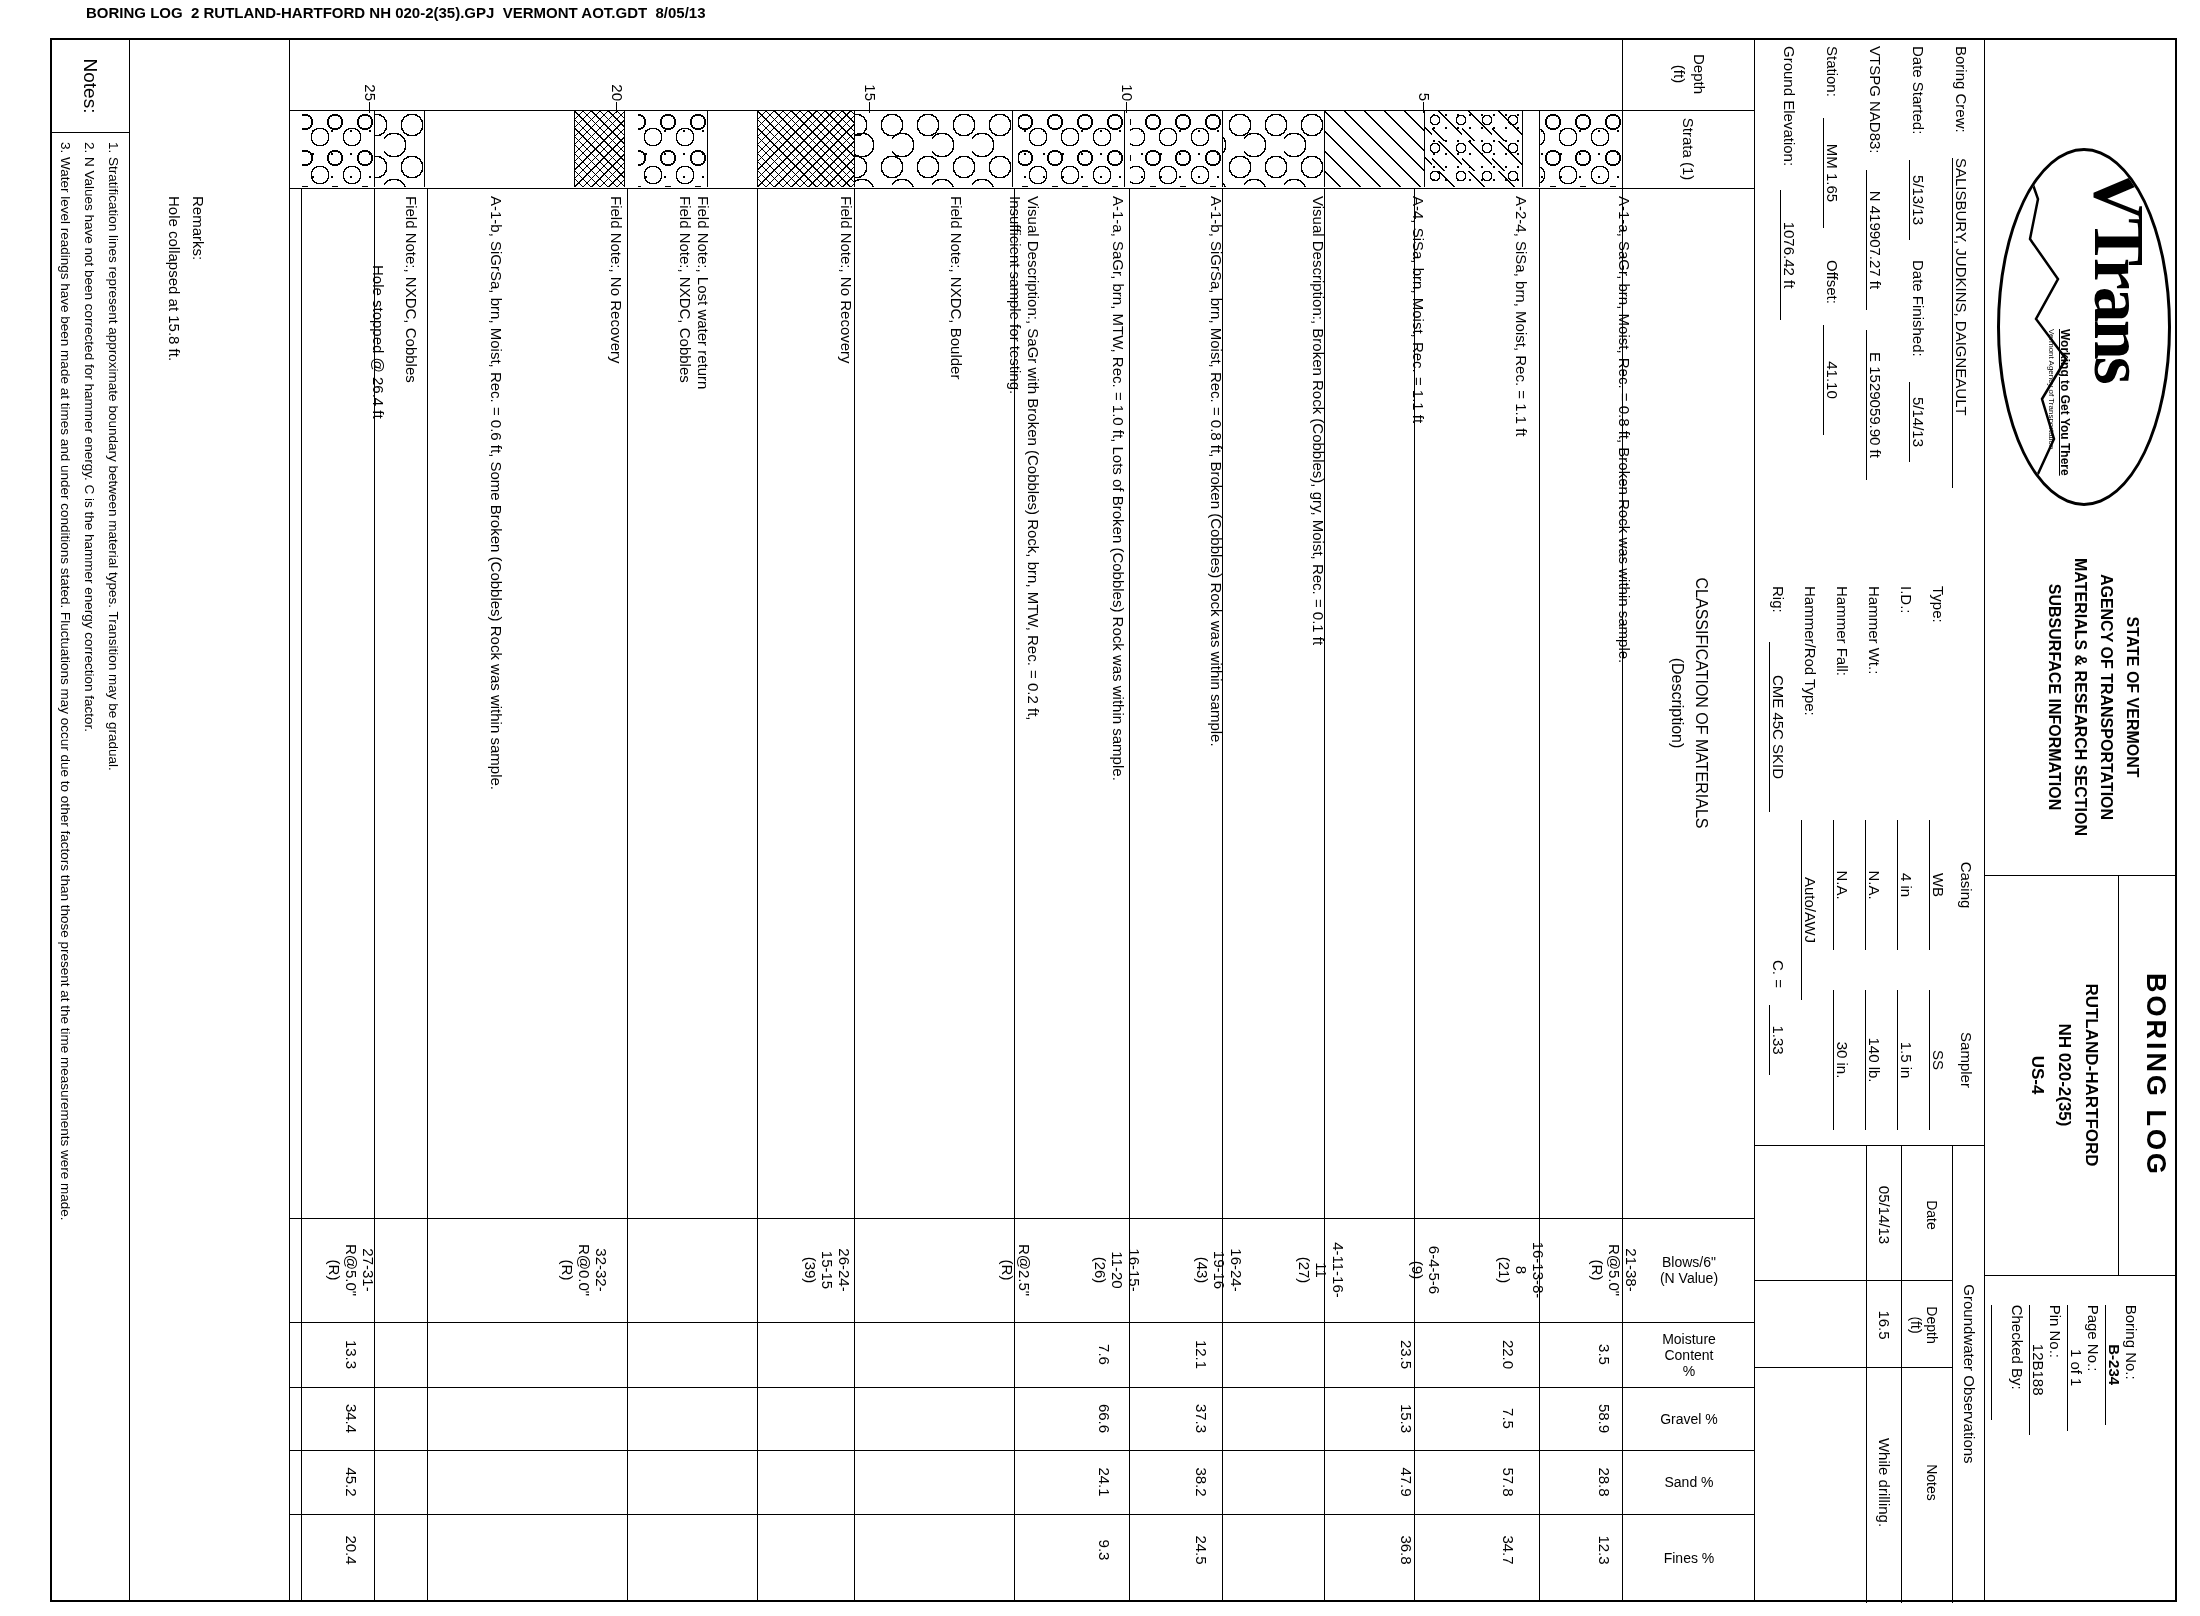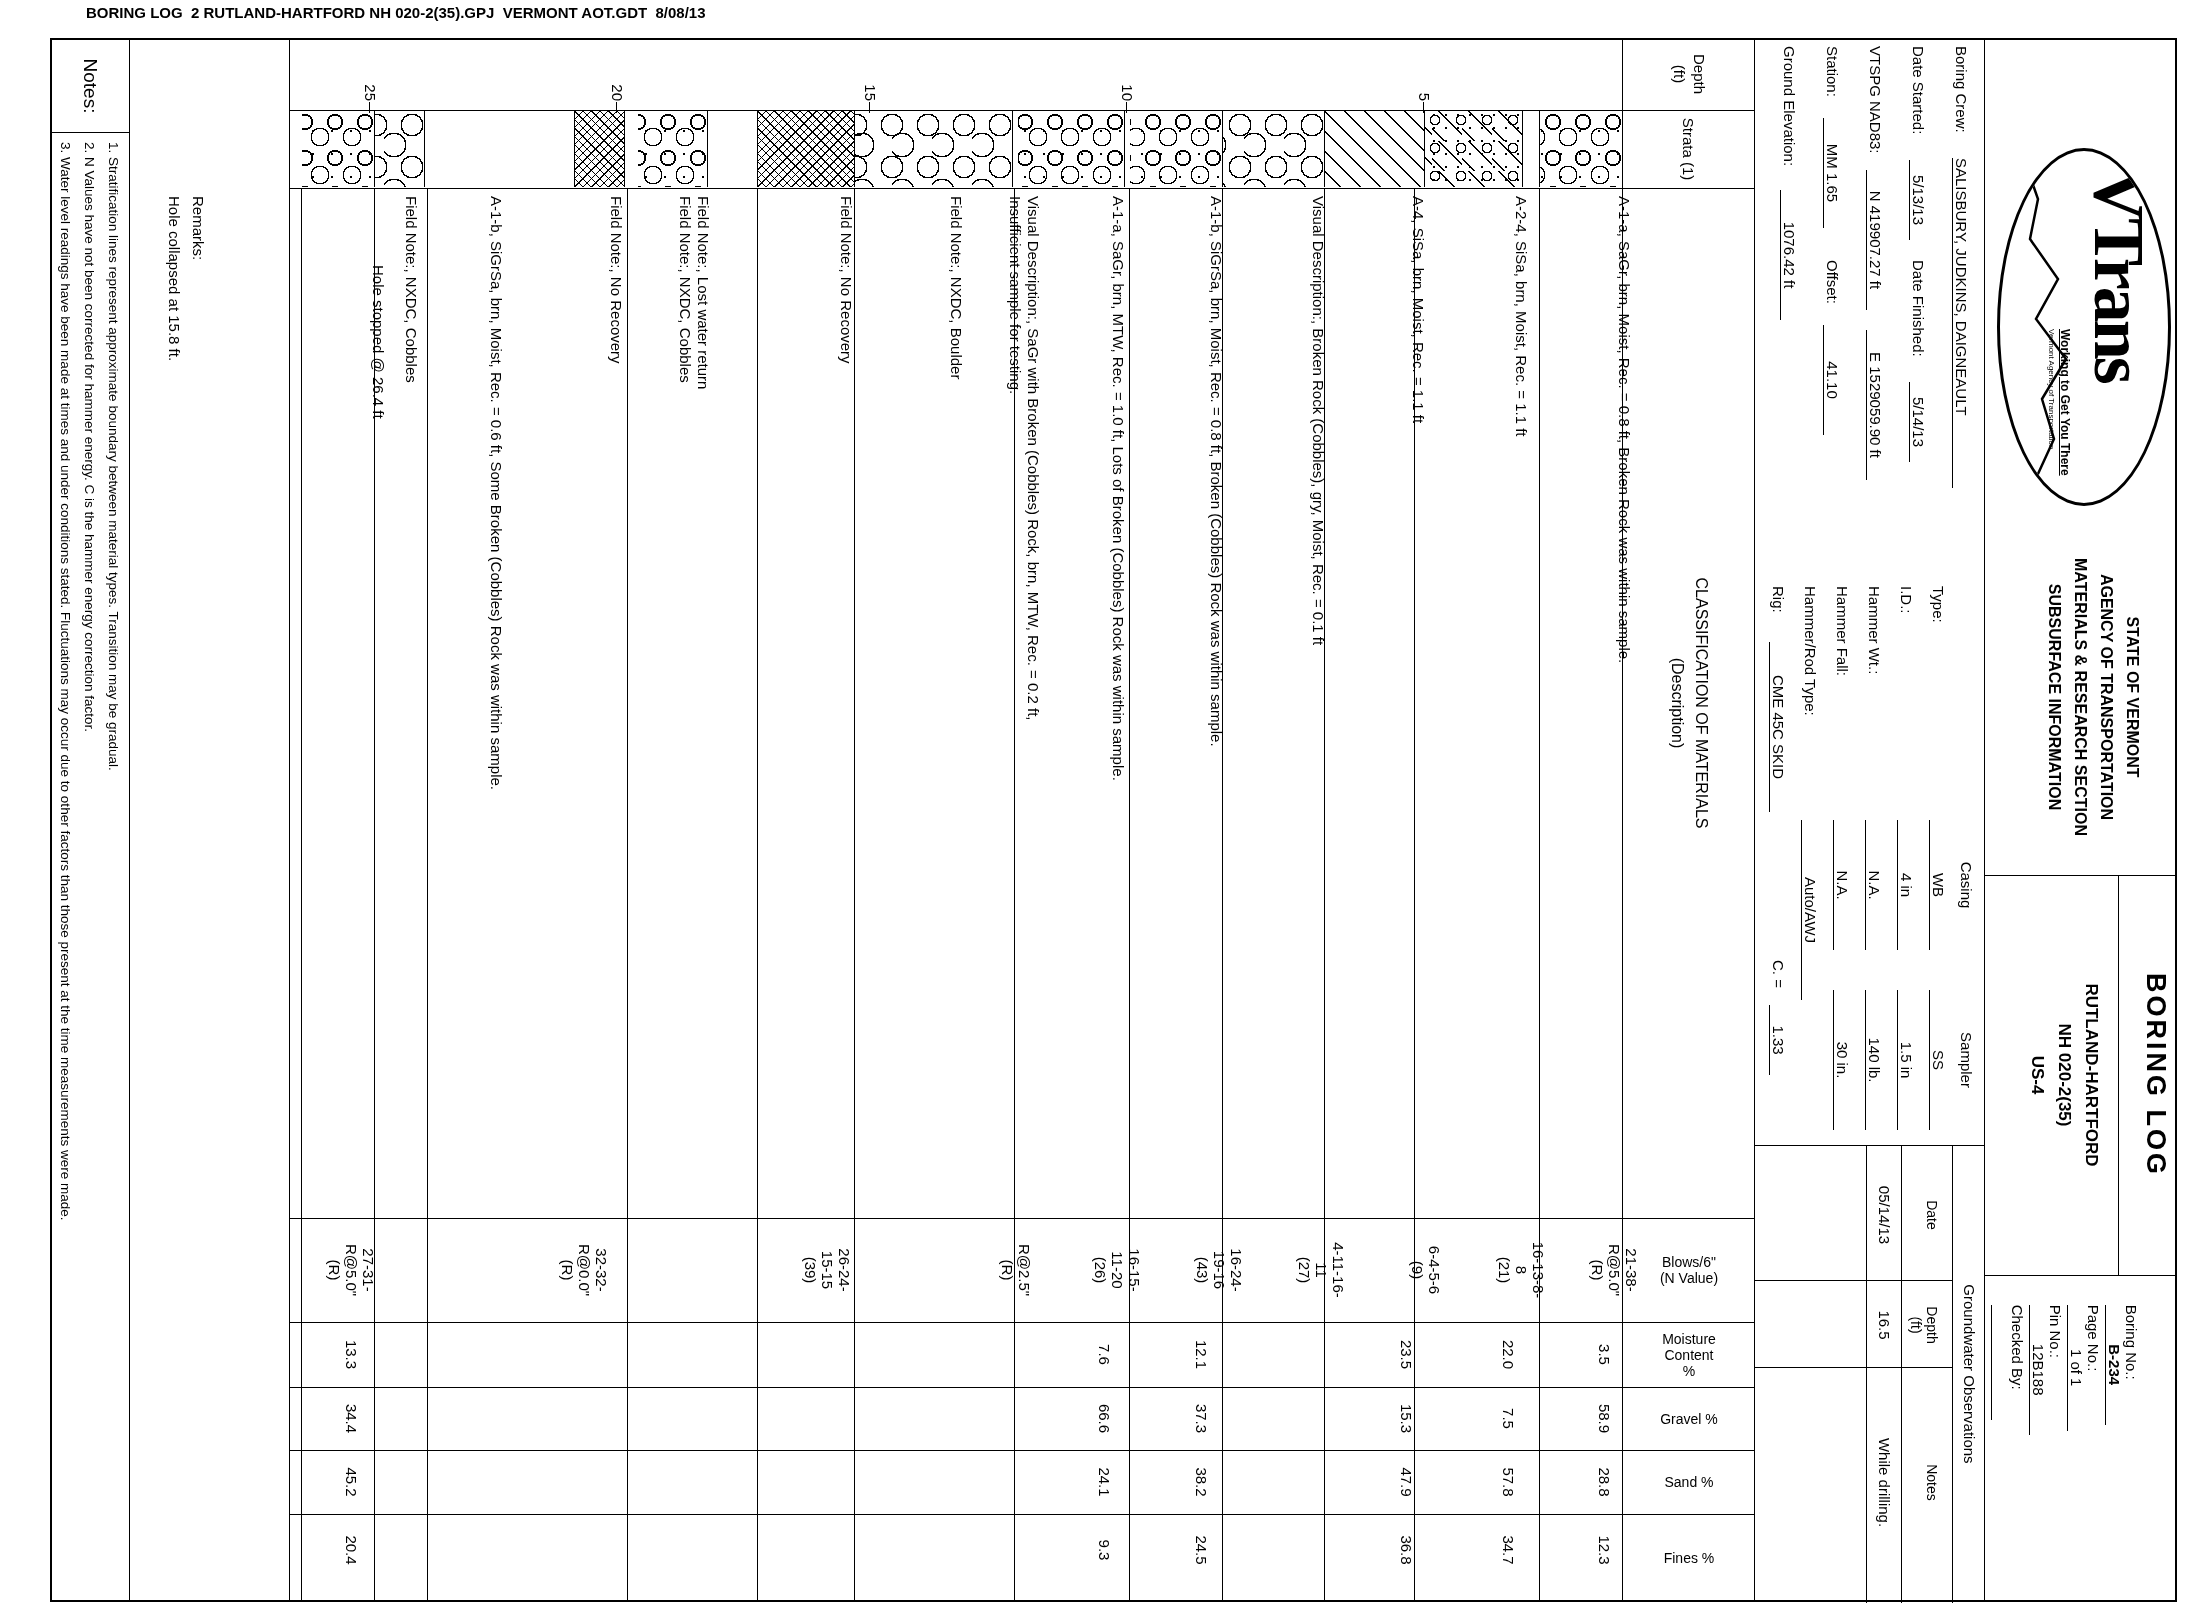--- a/index.html
+++ b/index.html
@@ -78,21 +78,21 @@
   
   .cs-lbl{position:absolute;left:556px;font-size:15px;white-space:pre;}
   .cs-val{position:absolute;font-size:15px;text-align:center;border-bottom:1.4px solid #000;}
   
   .gw-h{position:absolute;font-size:14px;text-align:center;line-height:16px;white-space:pre-line;}
   .gw-v{position:absolute;font-size:15px;text-align:center;}
 </style>
 </head>
 <body>
 
-<div id="file-header">BORING LOG  2 RUTLAND-HARTFORD NH 020-2(35).GPJ  VERMONT AOT.GDT  8/08/13</div>
+<div id="file-header">BORING LOG  2 RUTLAND-HARTFORD NH 020-2(35).GPJ  VERMONT AOT.GDT  8/05/13</div>
 
 <div id="form">
 
   <div class="border-box" style="left:8px;top:8px;width:1564px;height:2127px;border-width:2.5px;"></div>
 
   <div id="logo">
     <div class="vt">VTrans</div>
     <svg width="330" height="60" style="position:absolute;left:8px;top:92px;" viewBox="0 0 330 60">
       <polyline points="0,52 40,38 80,46 120,18 160,40 200,10 240,34 280,22 328,44" fill="none" stroke="#000" stroke-width="2.5"></polyline>
     </svg>

